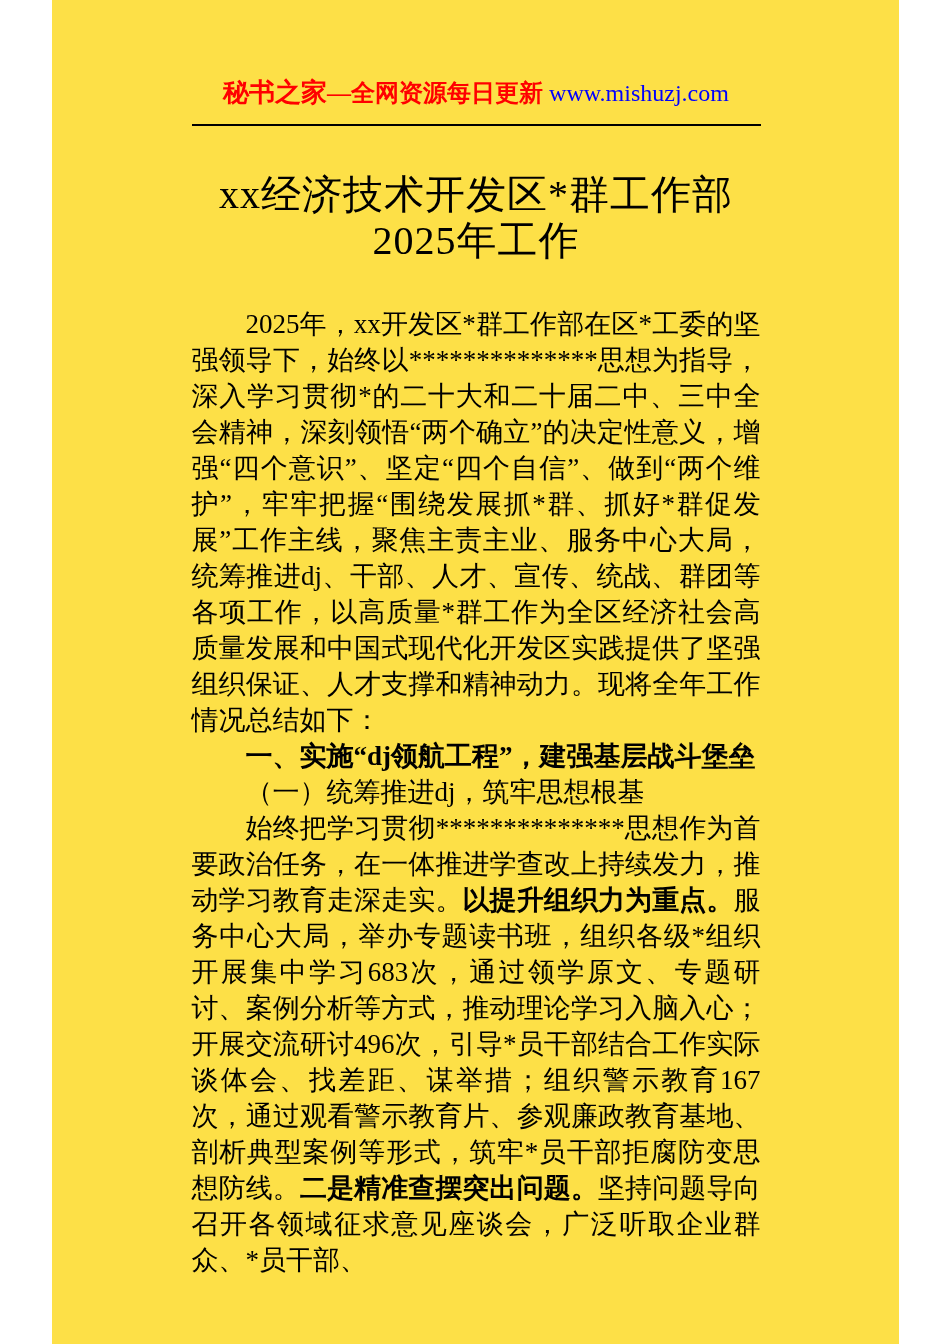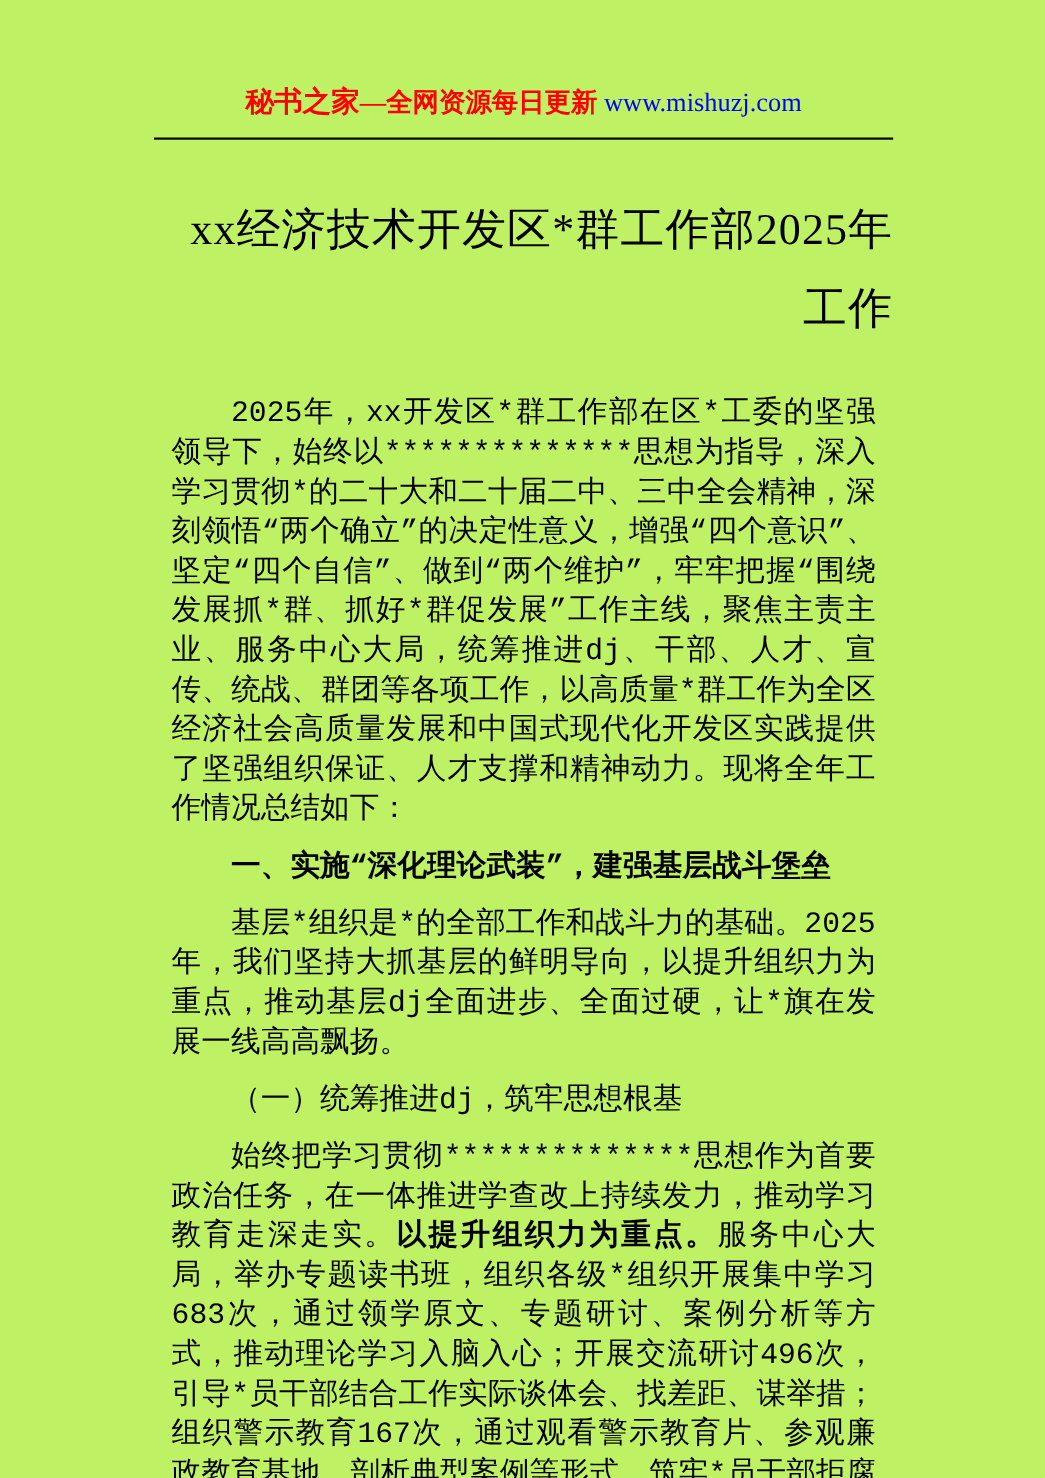--- a/index.html
+++ b/index.html
@@ -2,24 +2,24 @@
 <html><head>
 <meta charset="utf-8">
 <style>
   html, body {
     margin: 0;
     padding: 0;
     background: #ffffff;
   }
   .page {
     position: relative;
-    width: 950px;
+    width: 847px;
     height: 1344px;
     margin: 0 auto;
-    background: #bef264;
+    background: #fde047;
     box-sizing: border-box;
     padding: 78px 138px 0 140px;
     overflow: hidden;
     font-family: "Liberation Serif", "DejaVu Serif", serif;
     color: #000000;
   }
   
   .doc-header {
     text-align: center;
     font-size: 24px;
@@ -41,39 +41,38 @@
     cursor: pointer;
   }
   .header-rule {
     margin-top: 16px;
     border-bottom: 2px solid #000000;
     height: 0;
   }
   
   .doc-title {
     margin-top: 46px;
-    text-align: right;
+    text-align: center;
     font-size: 40px;
     font-weight: 500;
-    line-height: 72px;
+    line-height: 46px;
     letter-spacing: 1px;
   }
   .title-line { display: block; }
   
   .doc-body {
     margin-top: 42px;
     font-size: 27px;
     line-height: 36px;
     text-align: justify;
   }
   .doc-body p {
-    margin: 16px;
+    margin: 0;
     padding: 0;
     text-indent: 2em;
-    font-family: Liberation Mono, monospace;
   }
   .heading1 {
     font-weight: bold;
   }
   .heading2 {
     font-weight: normal;
   }
   .seg-bold {
     font-weight: bold;
   }
@@ -90,23 +89,22 @@
   <div class="header-rule"></div>
 
   <h1 class="doc-title">
     <span class="title-line">xx经济技术开发区*群工作部2025年工作</span>
   </h1>
 
   <div class="doc-body">
 
     <p>2025年，xx开发区*群工作部在区*工委的坚强领导下，始终以**************思想为指导，深入学习贯彻*的二十大和二十届二中、三中全会精神，深刻领悟“两个确立”的决定性意义，增强“四个意识”、坚定“四个自信”、做到“两个维护”，牢牢把握“围绕发展抓*群、抓好*群促发展”工作主线，聚焦主责主业、服务中心大局，统筹推进dj、干部、人才、宣传、统战、群团等各项工作，以高质量*群工作为全区经济社会高质量发展和中国式现代化开发区实践提供了坚强组织保证、人才支撑和精神动力。现将全年工作情况总结如下：</p>
 
-    <p class="heading1">一、实施“深化理论武装”，建强基层战斗堡垒</p>
+    <p class="heading1">一、实施“dj领航工程”，建强基层战斗堡垒</p>
 
-    <p>基层*组织是*的全部工作和战斗力的基础。2025年，我们坚持大抓基层的鲜明导向，以提升组织力为重点，推动基层dj全面进步、全面过硬，让*旗在发展一线高高飘扬。</p>
 
     <p class="heading2">（一）统筹推进dj，筑牢思想根基</p>
 
     <p>
       <span>始终把学习贯彻**************思想作为首要政治任务，在一体推进学查改上持续发力，推动学习教育走深走实。</span><span class="seg-bold">以提升组织力为重点。</span><span>服务中心大局，举办专题读书班，组织各级*组织开展集中学习683次，通过领学原文、专题研讨、案例分析等方式，推动理论学习入脑入心；开展交流研讨496次，引导*员干部结合工作实际谈体会、找差距、谋举措；组织警示教育167次，通过观看警示教育片、参观廉政教育基地、剖析典型案例等形式，筑牢*员干部拒腐防变思想防线。</span><span class="seg-bold">二是精准查摆突出问题。</span><span>坚持问题导向召开各领域征求意见座谈会，广泛听取企业群众、*员干部、</span>
     </p>
 
   </div>
 
 </div>

